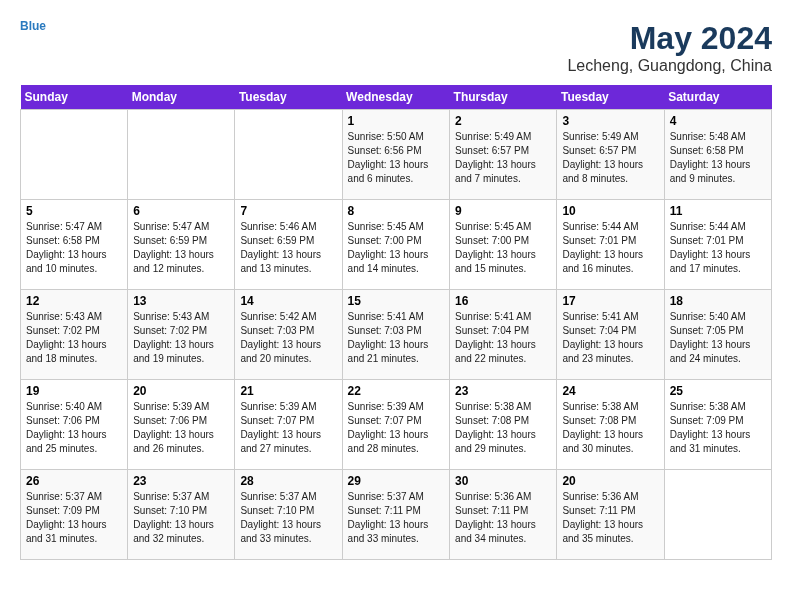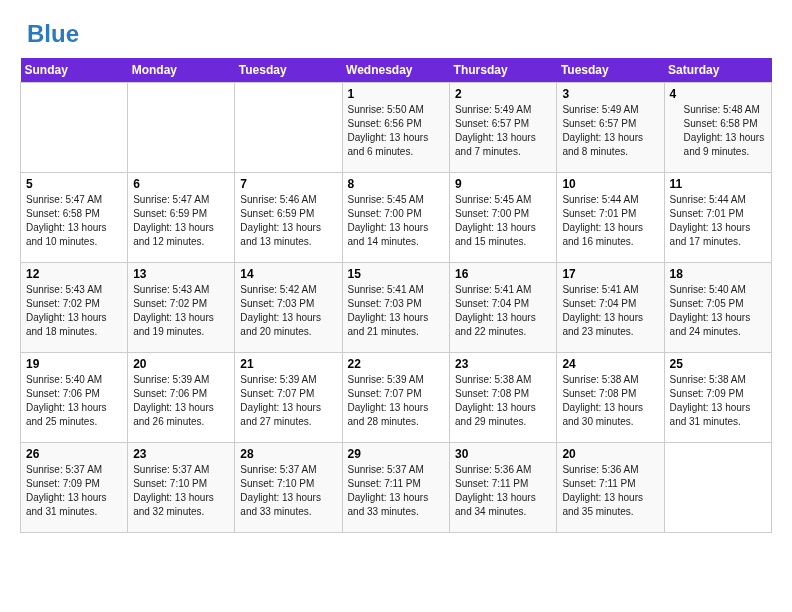--- a/index.html
+++ b/index.html
@@ -79,24 +79,28 @@
     }
   </style>
 </head>
 <body>
 
 <div class="header">
   <div class="logo">
     <div>
       <div style="display:flex;align-items:center;">
         <div>
-          <div style="font-size:24px;font-weight:bold;color:#2a7abf;line-height:1.15;margin-left:7px;">Blue</div>
+          <div style="font-size:12px;font-weight:bold;color:#2a7abf;line-height:1.15;">Blue</div>
         </div>
       </div>
     </div>
+  </div>
+  <div class="title-block">
+    <div class="month-year">May 2024</div>
+    <div class="location">Lecheng, Guangdong, China</div>
   </div>
 </div>
 
 <table>
   <thead>
     <tr id="dow-header">
         <th>Sunday</th>
         <th>Monday</th>
         <th>Tuesday</th>
         <th>Wednesday</th>
@@ -126,21 +130,21 @@
         </td>
         <td>
           <span class="day-num">3</span>
           <div class="day-info" style="white-space: pre-line;">Sunrise: 5:49 AM
 Sunset: 6:57 PM
 Daylight: 13 hours
 and 8 minutes.</div>
         </td>
         <td>
           <span class="day-num">4</span>
-          <div class="day-info" style="white-space: pre-line; margin-left: 14px;">Sunrise: 5:48 AM
+          <div class="day-info" style="white-space: pre-line;">Sunrise: 5:48 AM
 Sunset: 6:58 PM
 Daylight: 13 hours
 and 9 minutes.</div>
         </td>
       </tr>
       <tr>
         <td>
           <span class="day-num">5</span>
           <div class="day-info" style="white-space: pre-line;">Sunrise: 5:47 AM
 Sunset: 6:58 PM

